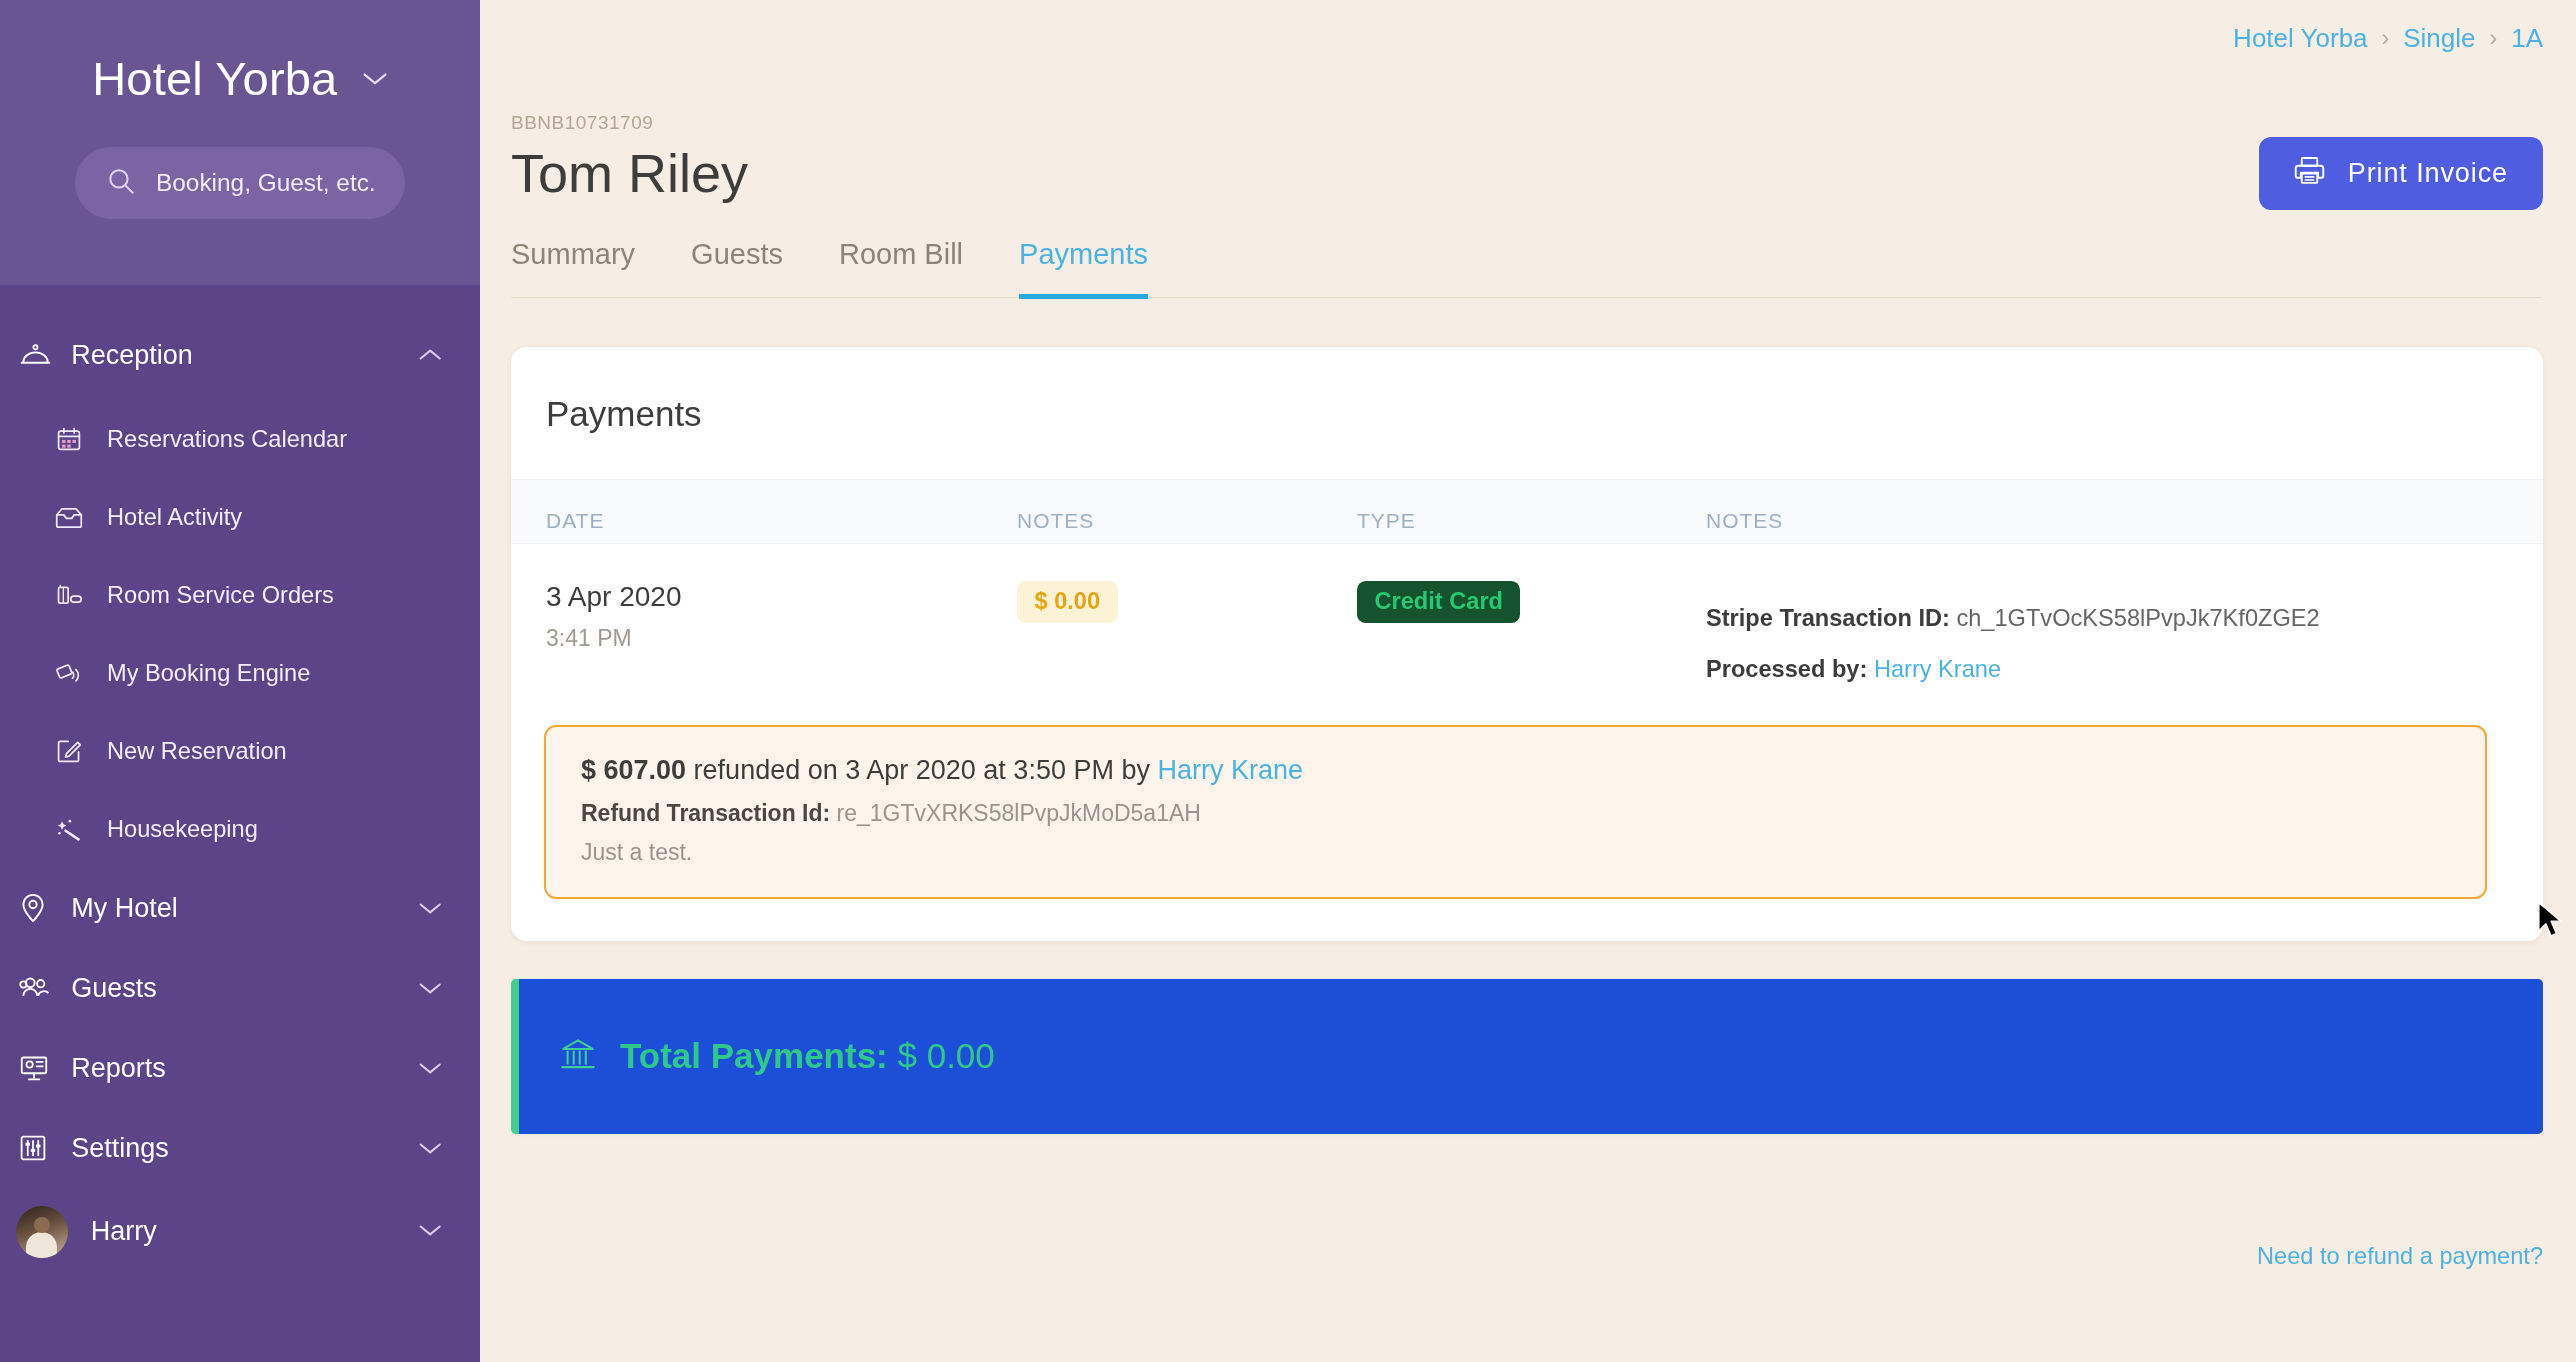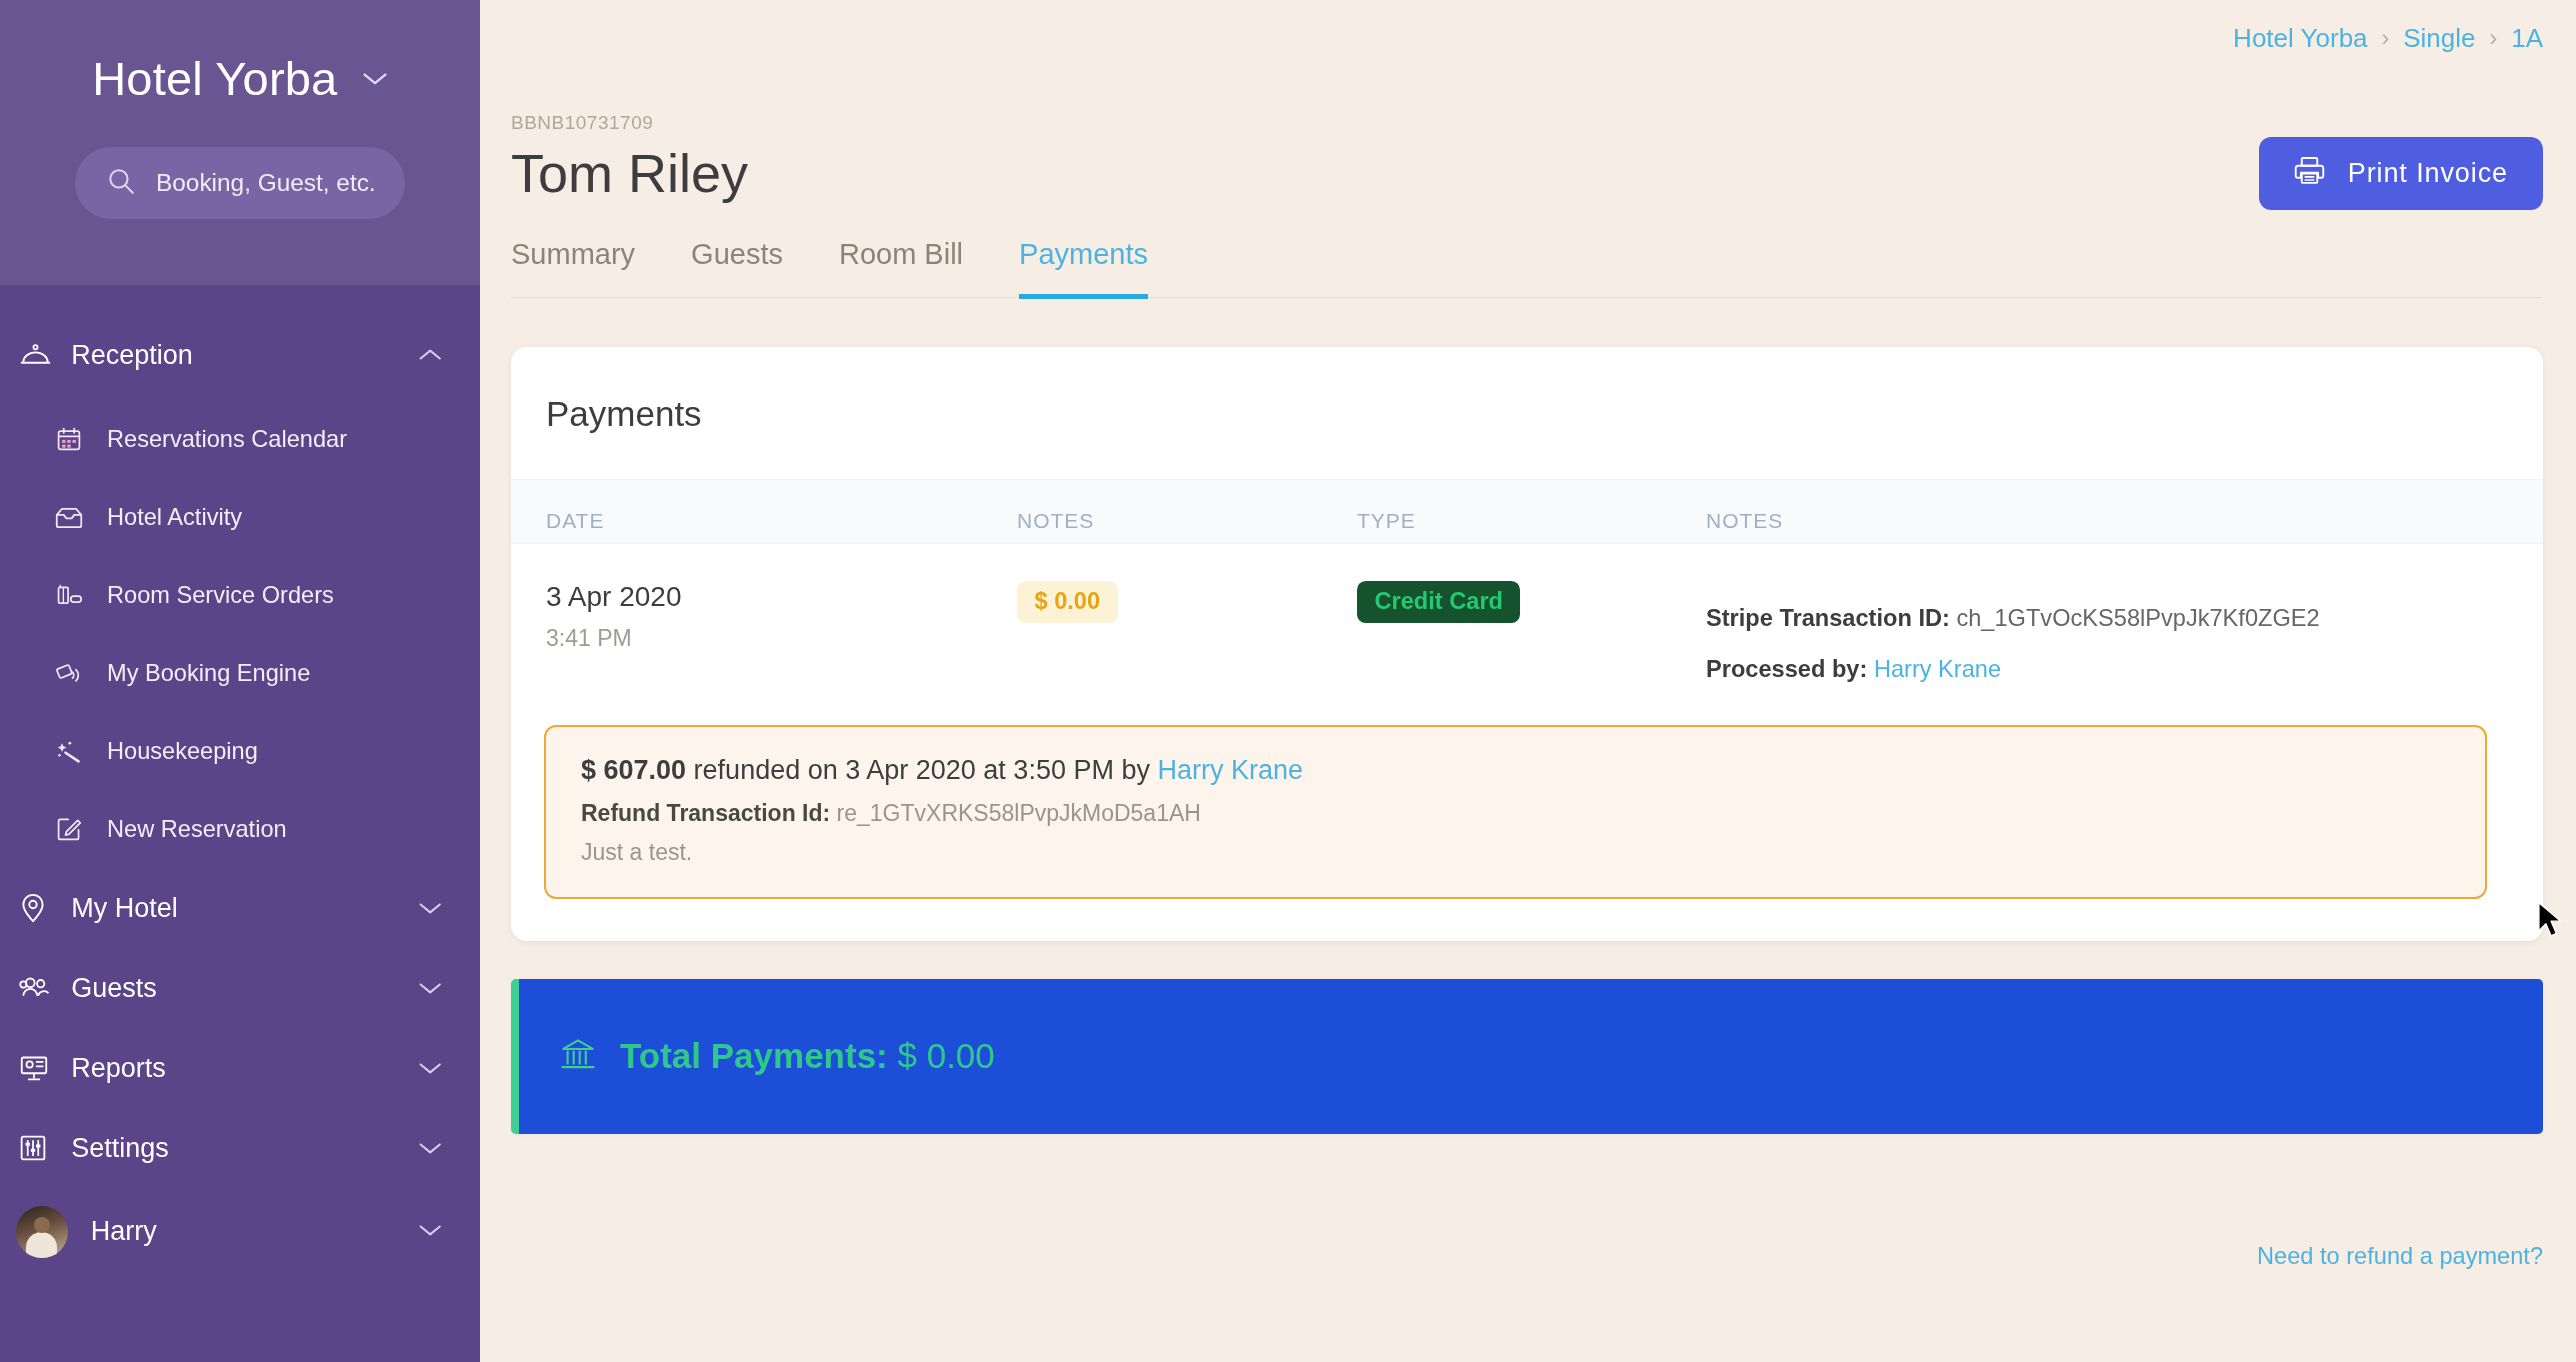--- a/index.html
+++ b/index.html
@@ -261,37 +261,37 @@
             <svg width="28" height="26" viewBox="0 0 32 30">
                 <rect x="3" y="8" width="15" height="11" rx="2" transform="rotate(-22 10 13)" fill="none" stroke="#f0e9fa" stroke-width="2"></rect>
                 <path d="M20 14 a5 5 0 0 1 0 7" fill="none" stroke="#f0e9fa" stroke-width="2" stroke-linecap="round"></path>
                 <path d="M24 11 a9 9 0 0 1 0 13" fill="none" stroke="#f0e9fa" stroke-width="2" stroke-linecap="round"></path>
               </svg>
           </span>
           <span class="slbl">My Booking Engine</span>
         </div>
         <div class="sub-item">
           <span class="sico">
+            <svg width="26" height="26" viewBox="0 0 30 30">
+                <path d="M26 16 V25 a2 2 0 0 1-2 2 H5 a2 2 0 0 1-2-2 V6 a2 2 0 0 1 2-2 h9" fill="none" stroke="#f0e9fa" stroke-width="2" stroke-linecap="round"></path>
+                <path d="M12 18 L25 5 l3 3 L15 21 l-4 1 Z" fill="none" stroke="#f0e9fa" stroke-width="2" stroke-linejoin="round"></path>
+              </svg>
+          </span>
+          <span class="slbl">New Reservation</span>
+        </div>
+        <div class="sub-item">
+          <span class="sico">
             <svg width="28" height="26" viewBox="0 0 32 30">
                 <line x1="12" y1="17" x2="27" y2="27" stroke="#f0e9fa" stroke-width="3" stroke-linecap="round"></line>
                 <path d="M8 6 l1.6 3.4 L13 11 l-3.4 1.6 L8 16 l-1.6-3.4 L3 11 l3.4-1.6Z" fill="#f0e9fa"></path>
                 <circle cx="17" cy="6" r="1.6" fill="#f0e9fa"></circle>
                 <circle cx="5" cy="20" r="1.4" fill="#f0e9fa"></circle>
               </svg>
           </span>
           <span class="slbl">Housekeeping</span>
-        </div>
-        <div class="sub-item">
-          <span class="sico">
-            <svg width="26" height="26" viewBox="0 0 30 30">
-                <path d="M26 16 V25 a2 2 0 0 1-2 2 H5 a2 2 0 0 1-2-2 V6 a2 2 0 0 1 2-2 h9" fill="none" stroke="#f0e9fa" stroke-width="2" stroke-linecap="round"></path>
-                <path d="M12 18 L25 5 l3 3 L15 21 l-4 1 Z" fill="none" stroke="#f0e9fa" stroke-width="2" stroke-linejoin="round"></path>
-              </svg>
-          </span>
-          <span class="slbl">New Reservation</span>
         </div>
       </div>
 
       <div class="nav-group">
         <span class="ico">
           <svg width="28" height="30" viewBox="0 0 32 34">
               <path d="M16 2 a11 11 0 0 1 11 11 c0 8-11 19-11 19 S5 21 5 13 A11 11 0 0 1 16 2Z" fill="none" stroke="#fff" stroke-width="2.2"></path>
               <circle cx="16" cy="13" r="4.2" fill="none" stroke="#fff" stroke-width="2.2"></circle>
             </svg>
         </span>

